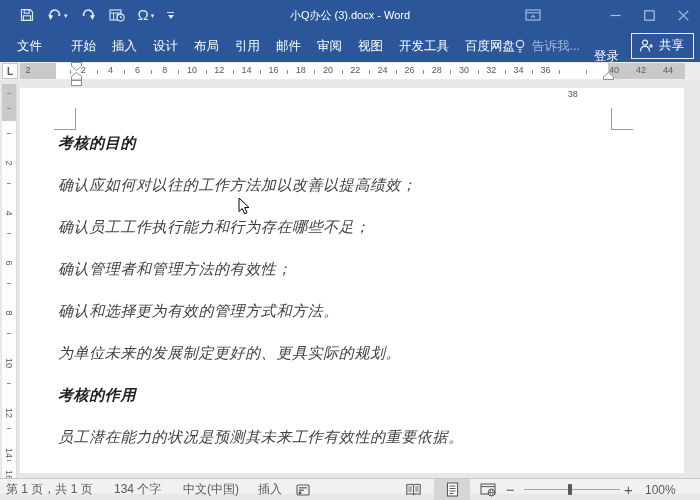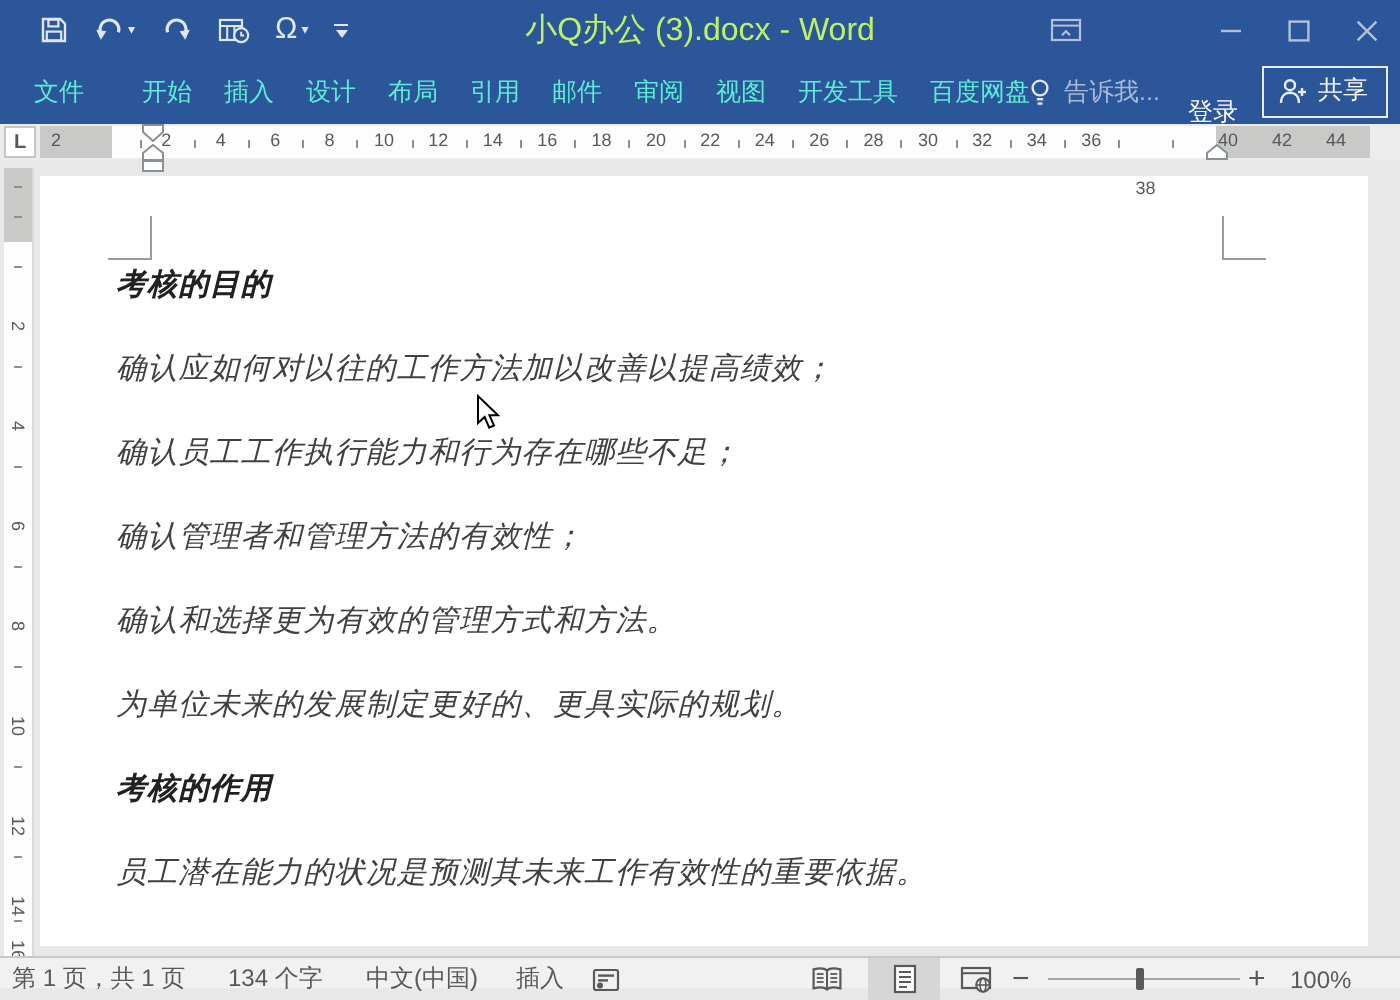--- a/index.html
+++ b/index.html
@@ -9,28 +9,28 @@
 
   
   .titlebar { position:absolute; left:0; top:0; width:700px; height:30px; background:#2b579a; display:flex; align-items:center; }
   .qat { display:flex; align-items:center; gap:13px; padding-left:20px; }
   .qat .qbtn { display:flex; align-items:center; gap:2px; color:#dfe7f5; cursor:default; }
   .omega { color:#dfe7f5; font-size:15px; line-height:14px; font-weight:400; }
   .caret { font-size:7px; color:#dfe7f5; line-height:7px; }
   .qat-more { display:flex; flex-direction:column; align-items:center; gap:2px; }
   .qat-more .bar { width:7px; height:1px; background:#dfe7f5; }
   .qat-more .tri { width:0; height:0; border-left:3.5px solid transparent; border-right:3.5px solid transparent; border-top:4px solid #dfe7f5; }
-  .win-title { position:absolute; left:0; right:0; top:0; height:30px; display:flex; align-items:center; justify-content:center; color:#bef264; font-size:16px; pointer-events:none; }
+  .win-title { position:absolute; left:0; right:0; top:0; height:30px; display:flex; align-items:center; justify-content:center; color:#ffffff; font-size:11px; pointer-events:none; }
   .winctrls { position:absolute; right:0; top:0; height:30px; display:flex; align-items:center; gap:0; }
   .wbtn { width:34px; height:30px; display:flex; align-items:center; justify-content:center; }
   .ribbon-opts { position:absolute; right:152px; top:0; height:30px; width:30px; display:flex; align-items:center; justify-content:center; }
 
   
   .tabrow { position:absolute; left:0; top:30px; width:700px; height:32px; background:#2b579a; display:flex; align-items:center; }
-  .rtab { color:#5eead4; font-size:12.5px; padding:0 8px; height:32px; display:flex; align-items:center; white-space:nowrap; cursor:default; }
+  .rtab { color:#ffffff; font-size:12.5px; padding:0 8px; height:32px; display:flex; align-items:center; white-space:nowrap; cursor:default; }
   .rtab.first { margin-left:9px; margin-right:13px; }
   .tellme { position:absolute; left:514px; top:0; height:32px; display:flex; align-items:center; gap:6px; }
   .tellme .tm-label { color:#a9b8d6; font-size:12.5px; }
   .rightgrp { position:absolute; right:6px; top:0; height:32px; display:flex; align-items:center; gap:12px; }
   .signin { color:#ffffff; font-size:12.5px;margin-top:20px; }
   .sharebtn { display:flex; align-items:center; gap:5px; border:1px solid #e8eef7; color:#ffffff; font-size:12.5px; padding:3px 9px 4px 7px; }
 
   
   .rulerrow { position:absolute; left:0; top:62px; width:700px; height:18px; background:#ececec; z-index:5; }
   .tabsel { position:absolute; left:2px; top:1px; width:16px; height:16px; background:#ffffff; border:1px solid #c6c6c6; color:#595959; font-size:10px; font-weight:bold; display:flex; align-items:center; justify-content:center; }

